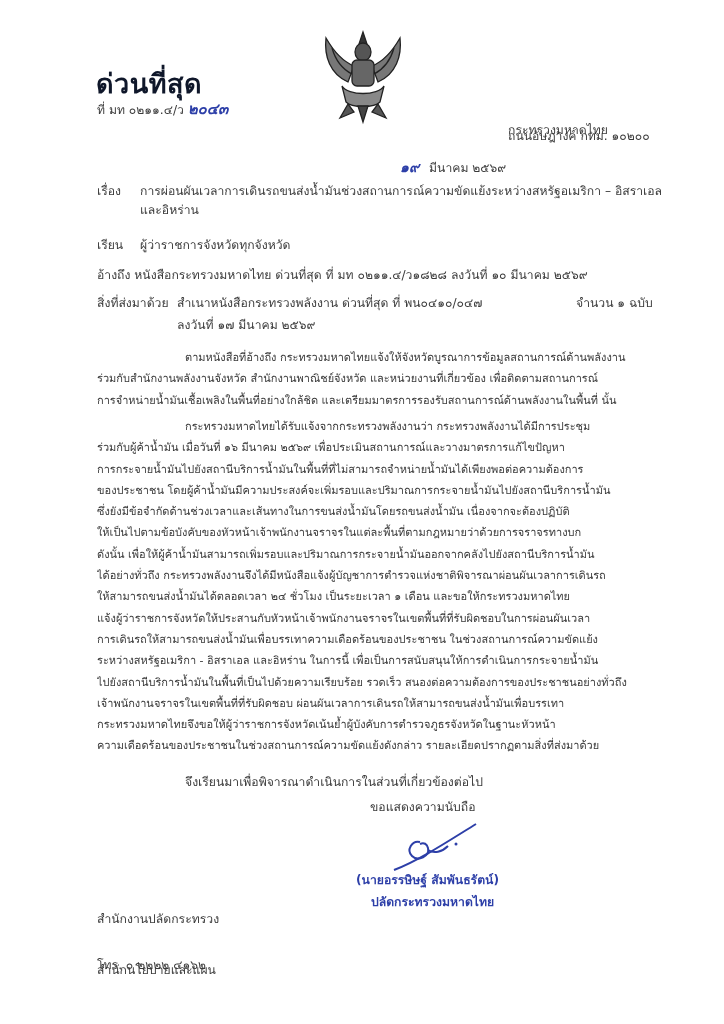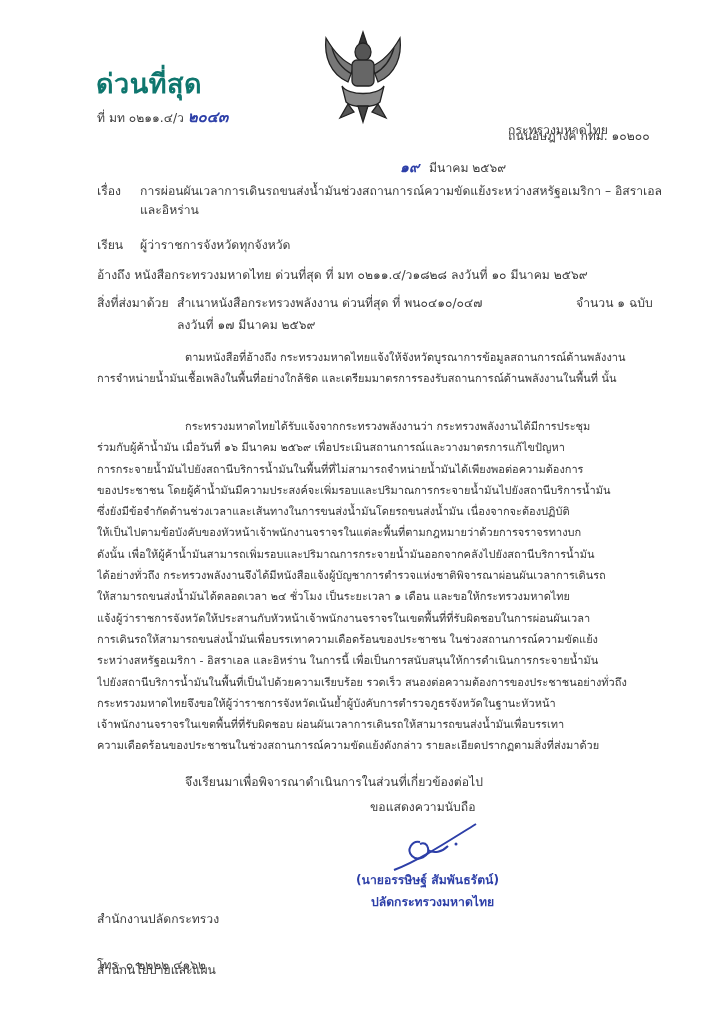--- a/index.html
+++ b/index.html
@@ -1,22 +1,22 @@
 <!DOCTYPE html>
 <html><head>
 <meta charset="utf-8">
 <style>
   html, body { margin:0; padding:0; background:#ffffff; }
   body { width:724px; height:1024px; position:relative; overflow:hidden;
          font-family:"DejaVu Sans", "Liberation Sans", sans-serif; color:#333; }
   .page { position:absolute; left:0; top:0; width:724px; height:1024px; background:#fff; }
   .abs { position:absolute; white-space:nowrap; }
   .txt { font-size:12.2px; line-height:19px; color:#3a3a3a; }
-  .urgent { left:96px; top:62px; font-size:27px; font-weight:bold; color:#0f766e; letter-spacing:0.5px; }
-  .docno { left:97px; top:108px; }
+  .urgent { left:96px; top:62px; font-size:27px; font-weight:bold; color:#0f172a; letter-spacing:0.5px; }
+  .docno { left:97px; top:100px; }
   .handno { color:#2d3fa8; font-weight:bold; font-size:15px; font-style:italic; }
   .emblem { left:318px; top:26px; width:90px; height:100px; }
   .addr1 { left:508px; top:121px; }
   .addr2 { left:508px; top:127px; }
   .date { left:400px; top:158px; }
   .hdday { color:#2d3fa8; font-weight:bold; font-size:14px; font-style:italic; margin-right:6px; }
   .subject-l { left:97px; top:182px; }
   .subject-v { left:140px; top:182px; width:540px; white-space:normal; }
   .to-l { left:97px; top:236px; }
   .to-v { left:140px; top:236px; }
@@ -85,39 +85,40 @@
 
   <div class="abs txt ref">อ้างถึง หนังสือกระทรวงมหาดไทย ด่วนที่สุด ที่ มท ๐๒๑๑.๔/ว๑๘๒๘ ลงวันที่ ๑๐ มีนาคม ๒๕๖๙</div>
 
   <div class="abs txt enc-l">สิ่งที่ส่งมาด้วย</div>
   <div class="abs txt enc-v">สำเนาหนังสือกระทรวงพลังงาน ด่วนที่สุด ที่ พน๐๔๑๐/๐๔๗</div>
   <div class="abs txt enc-qty">จำนวน ๑ ฉบับ</div>
   <div class="abs txt enc-v2">ลงวันที่ ๑๗ มีนาคม ๒๕๖๙</div>
 
   <div class="para p1">
     <span class="ln ind">ตามหนังสือที่อ้างถึง กระทรวงมหาดไทยแจ้งให้จังหวัดบูรณาการข้อมูลสถานการณ์ด้านพลังงาน</span>
+    <span class="ln">ร่วมกับสำนักงานพลังงานจังหวัด สำนักงานพาณิชย์จังหวัด และหน่วยงานที่เกี่ยวข้อง เพื่อติดตามสถานการณ์</span>
     <span class="ln">การจำหน่ายน้ำมันเชื้อเพลิงในพื้นที่อย่างใกล้ชิด และเตรียมมาตรการรองรับสถานการณ์ด้านพลังงานในพื้นที่ นั้น</span>
   </div>
 
   <div class="para p2">
     <span class="ln ind">กระทรวงมหาดไทยได้รับแจ้งจากกระทรวงพลังงานว่า กระทรวงพลังงานได้มีการประชุม</span>
     <span class="ln">ร่วมกับผู้ค้าน้ำมัน เมื่อวันที่ ๑๖ มีนาคม ๒๕๖๙ เพื่อประเมินสถานการณ์และวางมาตรการแก้ไขปัญหา</span>
     <span class="ln">การกระจายน้ำมันไปยังสถานีบริการน้ำมันในพื้นที่ที่ไม่สามารถจำหน่ายน้ำมันได้เพียงพอต่อความต้องการ</span>
     <span class="ln">ของประชาชน โดยผู้ค้าน้ำมันมีความประสงค์จะเพิ่มรอบและปริมาณการกระจายน้ำมันไปยังสถานีบริการน้ำมัน</span>
     <span class="ln">ซึ่งยังมีข้อจำกัดด้านช่วงเวลาและเส้นทางในการขนส่งน้ำมันโดยรถขนส่งน้ำมัน เนื่องจากจะต้องปฏิบัติ</span>
     <span class="ln">ให้เป็นไปตามข้อบังคับของหัวหน้าเจ้าพนักงานจราจรในแต่ละพื้นที่ตามกฎหมายว่าด้วยการจราจรทางบก</span>
     <span class="ln">ดังนั้น เพื่อให้ผู้ค้าน้ำมันสามารถเพิ่มรอบและปริมาณการกระจายน้ำมันออกจากคลังไปยังสถานีบริการน้ำมัน</span>
     <span class="ln">ได้อย่างทั่วถึง กระทรวงพลังงานจึงได้มีหนังสือแจ้งผู้บัญชาการตำรวจแห่งชาติพิจารณาผ่อนผันเวลาการเดินรถ</span>
     <span class="ln">ให้สามารถขนส่งน้ำมันได้ตลอดเวลา ๒๔ ชั่วโมง เป็นระยะเวลา ๑ เดือน และขอให้กระทรวงมหาดไทย</span>
     <span class="ln">แจ้งผู้ว่าราชการจังหวัดให้ประสานกับหัวหน้าเจ้าพนักงานจราจรในเขตพื้นที่ที่รับผิดชอบในการผ่อนผันเวลา</span>
     <span class="ln">การเดินรถให้สามารถขนส่งน้ำมันเพื่อบรรเทาความเดือดร้อนของประชาชน ในช่วงสถานการณ์ความขัดแย้ง</span>
     <span class="ln">ระหว่างสหรัฐอเมริกา - อิสราเอล และอิหร่าน ในการนี้ เพื่อเป็นการสนับสนุนให้การดำเนินการกระจายน้ำมัน</span>
     <span class="ln">ไปยังสถานีบริการน้ำมันในพื้นที่เป็นไปด้วยความเรียบร้อย รวดเร็ว สนองต่อความต้องการของประชาชนอย่างทั่วถึง</span>
+    <span class="ln">เจ้าพนักงานจราจรในเขตพื้นที่ที่รับผิดชอบ ผ่อนผันเวลาการเดินรถให้สามารถขนส่งน้ำมันเพื่อบรรเทา</span>
     <span class="ln">กระทรวงมหาดไทยจึงขอให้ผู้ว่าราชการจังหวัดเน้นย้ำผู้บังคับการตำรวจภูธรจังหวัดในฐานะหัวหน้า</span>
-    <span class="ln">เจ้าพนักงานจราจรในเขตพื้นที่ที่รับผิดชอบ ผ่อนผันเวลาการเดินรถให้สามารถขนส่งน้ำมันเพื่อบรรเทา</span>
     <span class="ln">ความเดือดร้อนของประชาชนในช่วงสถานการณ์ความขัดแย้งดังกล่าว รายละเอียดปรากฏตามสิ่งที่ส่งมาด้วย</span>
   </div>
 
   <div class="abs txt closing">จึงเรียนมาเพื่อพิจารณาดำเนินการในส่วนที่เกี่ยวข้องต่อไป</div>
   <div class="abs txt regards">ขอแสดงความนับถือ</div>
 
   <div class="abs sig">
     <svg width="90" height="60" viewBox="0 0 90 60">
       <path d="M4 50 C30 40 60 20 86 4" stroke="#2d3fa8" stroke-width="2" fill="none"></path>
       <path d="M30 22 C22 20 16 30 22 36 C28 42 40 36 38 28 C37 24 34 22 30 24" stroke="#2d3fa8" stroke-width="2" fill="none"></path>

